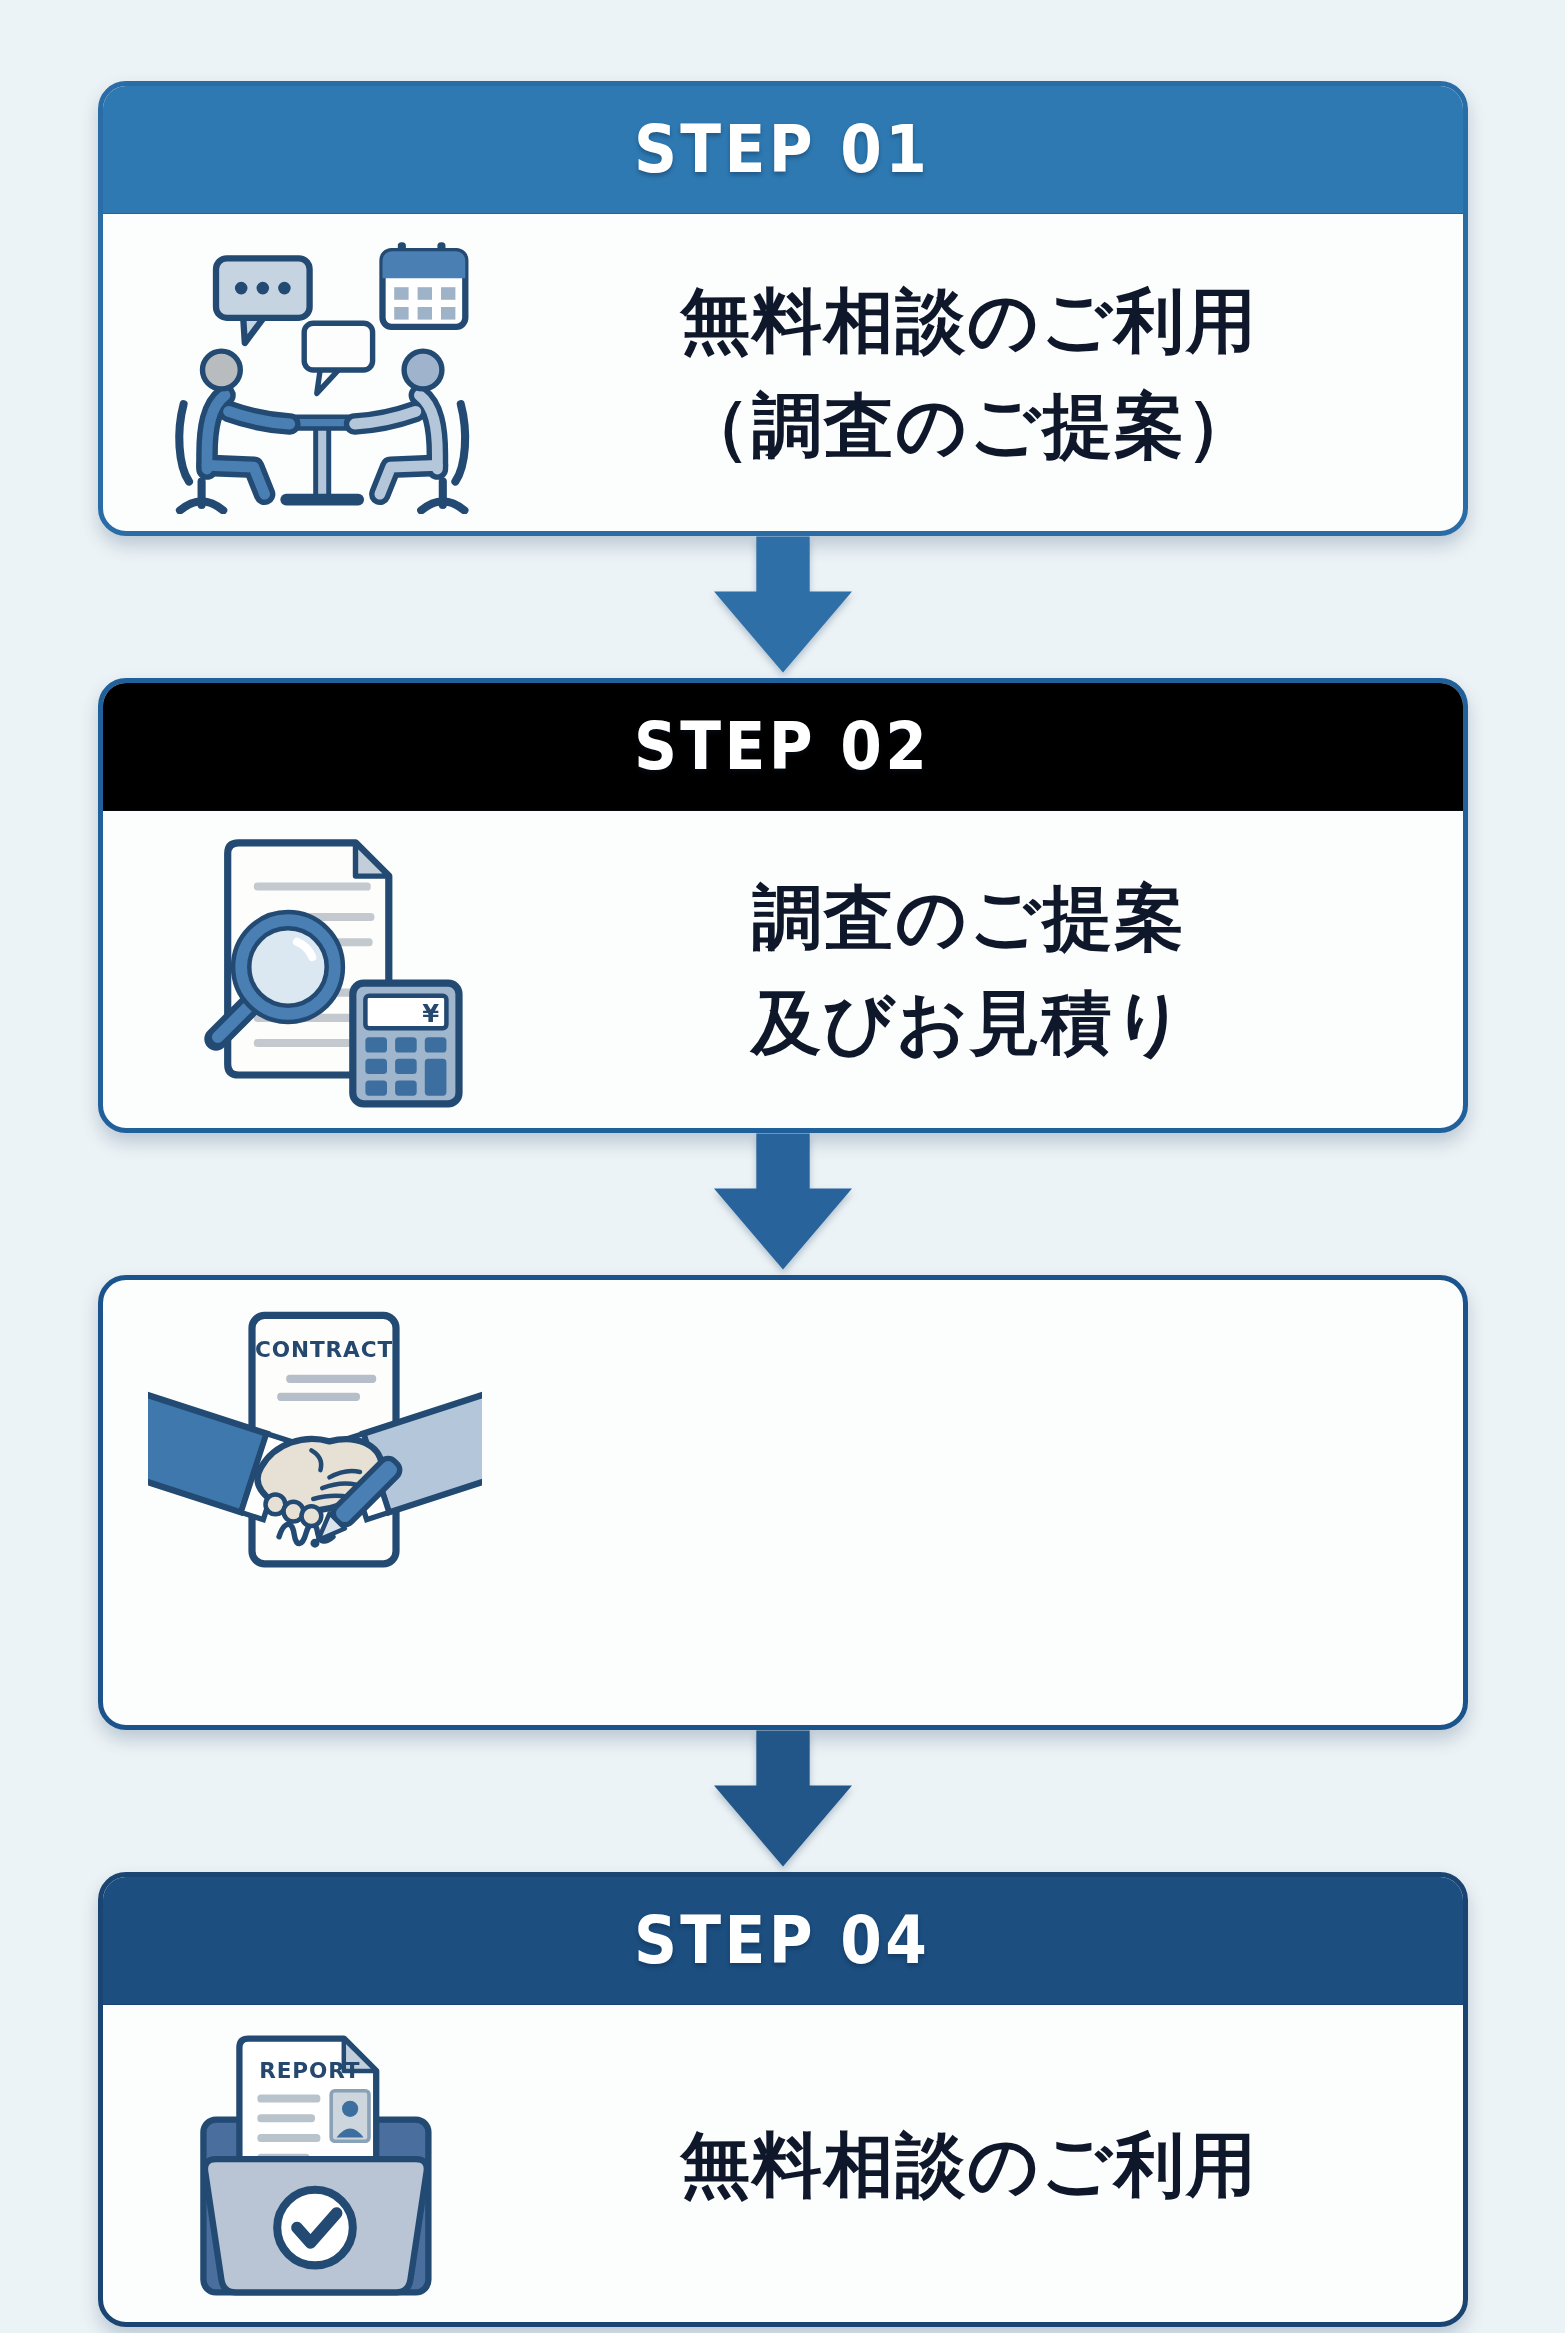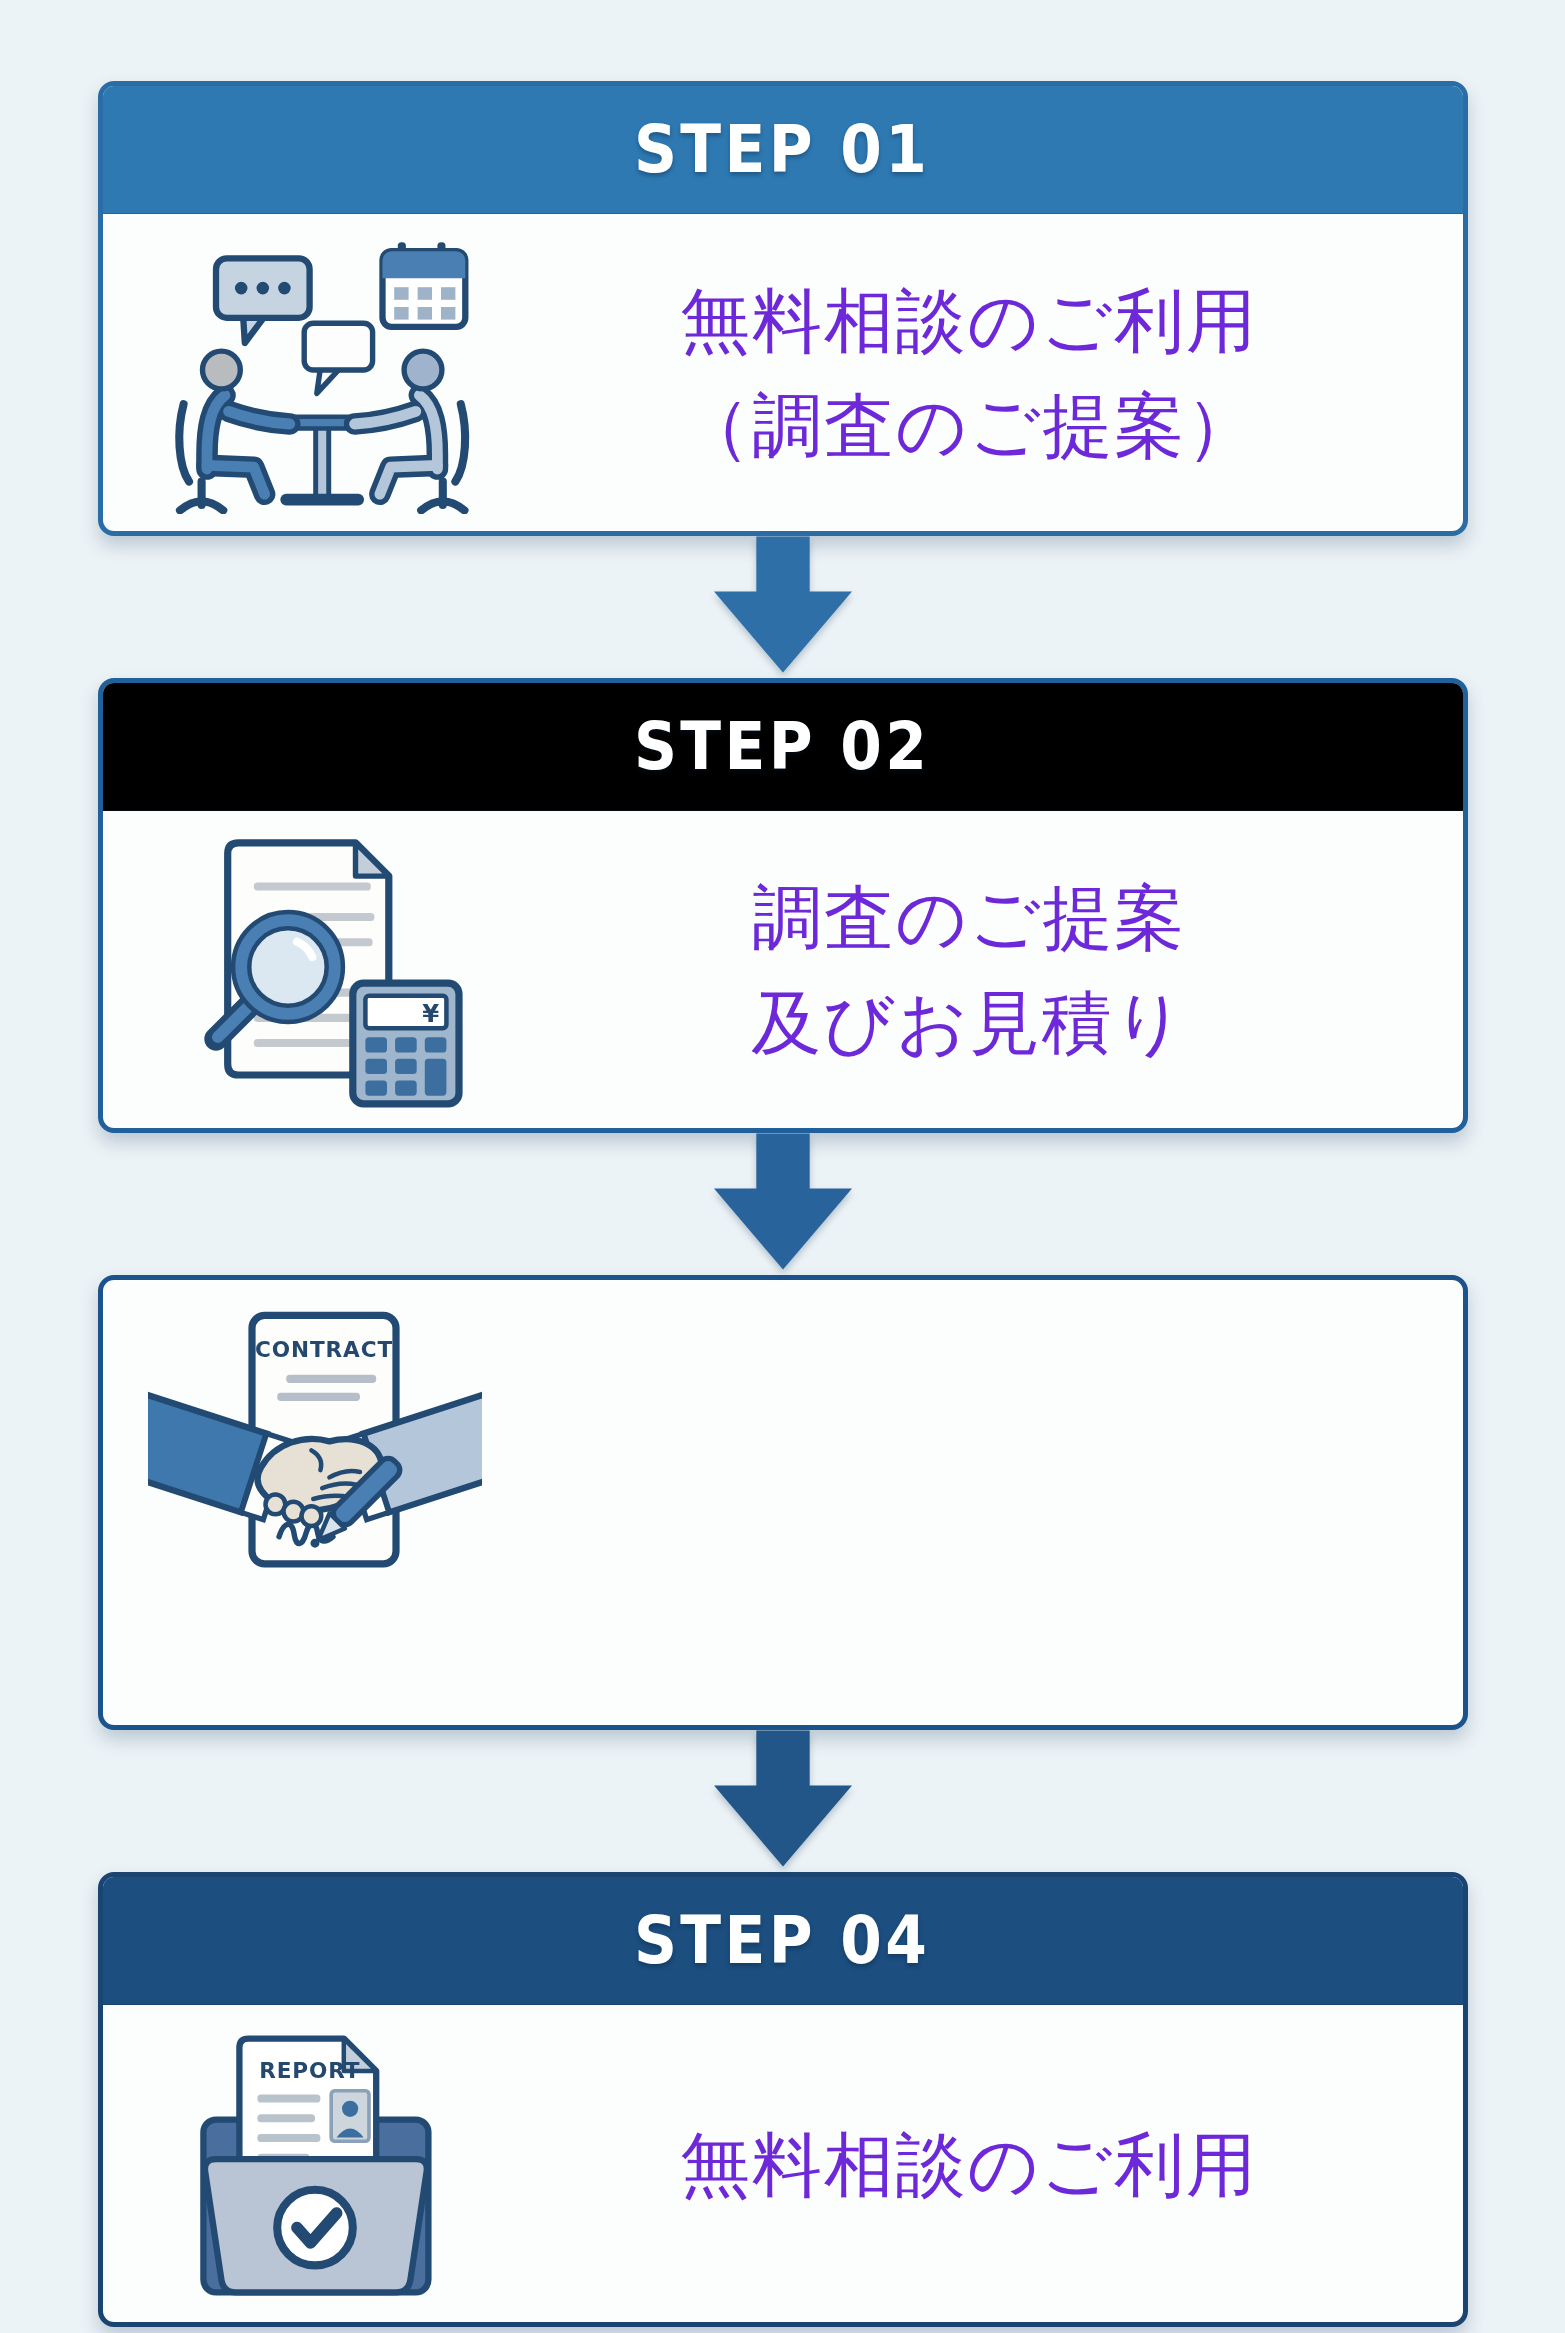--- a/index.html
+++ b/index.html
@@ -10,21 +10,21 @@
     overflow:hidden;
   }
   .flow{
     display:flex;flex-direction:column;align-items:center;
     padding-top:81px;
   }
   .card{
     width:1370px;height:455px;box-sizing:border-box;
     background:#fcfdfd;
     border:5.5px solid #2a6da6;
-    border-radius:16px;
+    border-radius:28px;
     overflow:hidden;
     box-shadow:0 9.2px 16.6px rgba(40,72,110,.24);
   }
   .card-header{
     height:127px;
     display:flex;align-items:center;justify-content:center;
     border-bottom:1.8px solid rgba(15,40,70,.25);
   }
   .step-label{
     font-size:65px;font-weight:800;color:#ffffff;
@@ -38,21 +38,21 @@
   }
   .icon-col{
     flex:0 0 425px;
     display:flex;align-items:center;justify-content:center;
   }
   .icon-col svg{width:334px;height:279px;}
   .title-col{
     flex:1;
     padding-right:52px;
     text-align:center;
-    font-size:70px;font-weight:400;color:#6d28d9;
+    font-size:70px;font-weight:700;color:#0f172a;
     line-height:1.5;letter-spacing:1.8px;
   }
   .arrow-wrap{
     height:142px;
     display:flex;align-items:flex-start;justify-content:center;
   }
   .arrow-wrap svg{
     width:138px;height:137px;
     filter:drop-shadow(0 4.6px 3.7px rgba(44,76,112,.30));
   }

